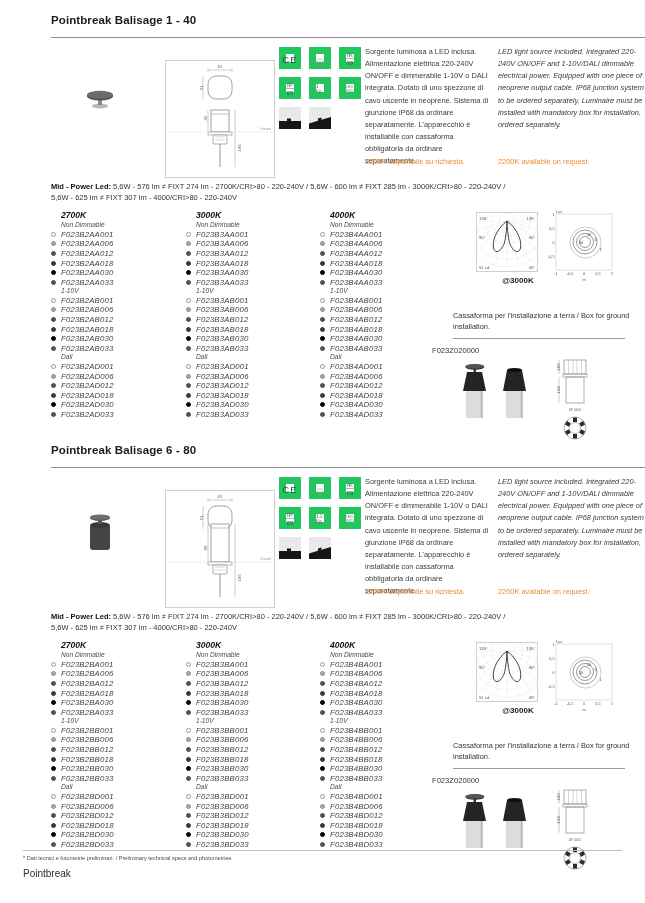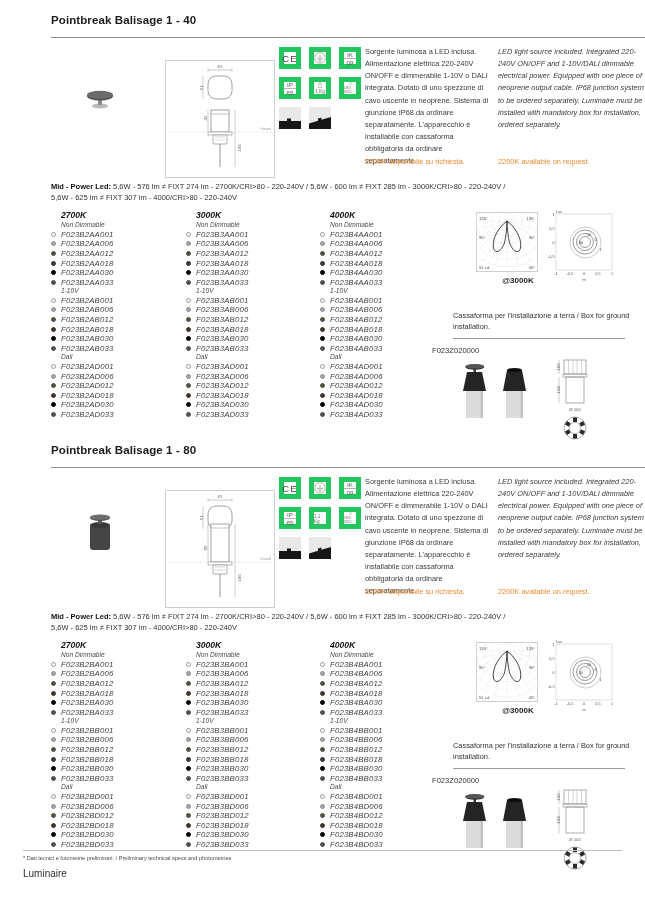--- a/index.html
+++ b/index.html
@@ -12,22 +12,22 @@
   
   section.psec:nth-of-type(1) .photo-bollard{display:none;}
   section.psec:nth-of-type(2) .photo-mushroom{display:none;}
 
   .s-title{left:23px;top:4px;font-size:11.5px;font-weight:bold;color:#1c1c1c;letter-spacing:.1px;}
   .s-rule{left:23px;top:27px;width:599px;height:1px;background:#8e8e8e;}
 
   .s-photo{left:50px;top:68px;}
   .s-draw{left:137px;top:50px;}
 
-  .ibox{position:absolute;width:22px;height:22px;border:5px solid #22c55e;background:#fff;
-        box-sizing:border-box;display:flex;align-items:center;justify-content:center;color:#555;}
+  .ibox{position:absolute;width:22px;height:22px;border:7px solid #22c55e;background:#fff;
+        box-sizing:border-box;display:flex;align-items:flex-start;justify-content:center;color:#555;}
   .ibox.split{flex-direction:column;padding:0;}
   .split .cell{flex:1;width:100%;display:flex;align-items:center;justify-content:center;
                font-size:6.2px;color:#555;}
   .split .cell + .cell{border-top:1px solid #b5b5b5;}
   .ibox.colbox{flex-direction:column;justify-content:center;gap:1px;}
   .ce-text{font-size:9.5px;letter-spacing:1.2px;color:#444;}
   .wt-text{font-size:4.6px;color:#666;}
   .led-text{font-size:3.4px;color:#666;letter-spacing:.2px;}
   .ic-ce{left:251px;top:37px;} .ic-earth{left:281px;top:37px;} .ic-ik{left:311px;top:37px;}
   .ic-ip{left:251px;top:67px;} .ic-wt{left:281px;top:67px;} .ic-led{left:311px;top:67px;}
@@ -616,21 +616,21 @@
             <rect x="19" y="59.5" width="4" height="4.5" transform="rotate(180 21 70)"></rect>
             <rect x="19" y="59.5" width="4" height="4.5" transform="rotate(240 21 70)"></rect>
             <rect x="19" y="59.5" width="4" height="4.5" transform="rotate(300 21 70)"></rect>
           </g>
         </svg>
 
       </section>
 
       <section class="psec">
 
-        <div class="abs s-title">Pointbreak Balisage 1 - 80</div>
+        <div class="abs s-title">Pointbreak Balisage 6 - 80</div>
         <div class="abs s-rule"></div>
 
         <svg class="abs s-photo photo-bollard" width="44" height="50" viewBox="0 0 44 50">
           <rect x="12" y="16" width="20" height="26" rx="3" fill="#454545"></rect>
           <ellipse cx="22" cy="17" rx="10" ry="3" fill="#383838"></ellipse>
           <rect x="20" y="11" width="4" height="5" fill="#565656"></rect>
           <ellipse cx="22" cy="10" rx="10" ry="3" fill="#555555"></ellipse>
           <ellipse cx="22" cy="9.2" rx="10" ry="2.6" fill="#6e6e6e"></ellipse>
         </svg>
 
@@ -1158,15 +1158,15 @@
             <rect x="19" y="59.5" width="4" height="4.5" transform="rotate(240 21 70)"></rect>
             <rect x="19" y="59.5" width="4" height="4.5" transform="rotate(300 21 70)"></rect>
           </g>
         </svg>
 
       </section>
     </div>
 
   <div class="abs f-rule"></div>
   <div class="abs f-note">* Dati tecnici e fotometrie preliminari.  / Preliminary technical specs and photometries.</div>
-  <div class="abs f-brand">Luminaire</div>
+  <div class="abs f-brand">Pointbreak</div>
 
 </div>
 
 </body></html>

